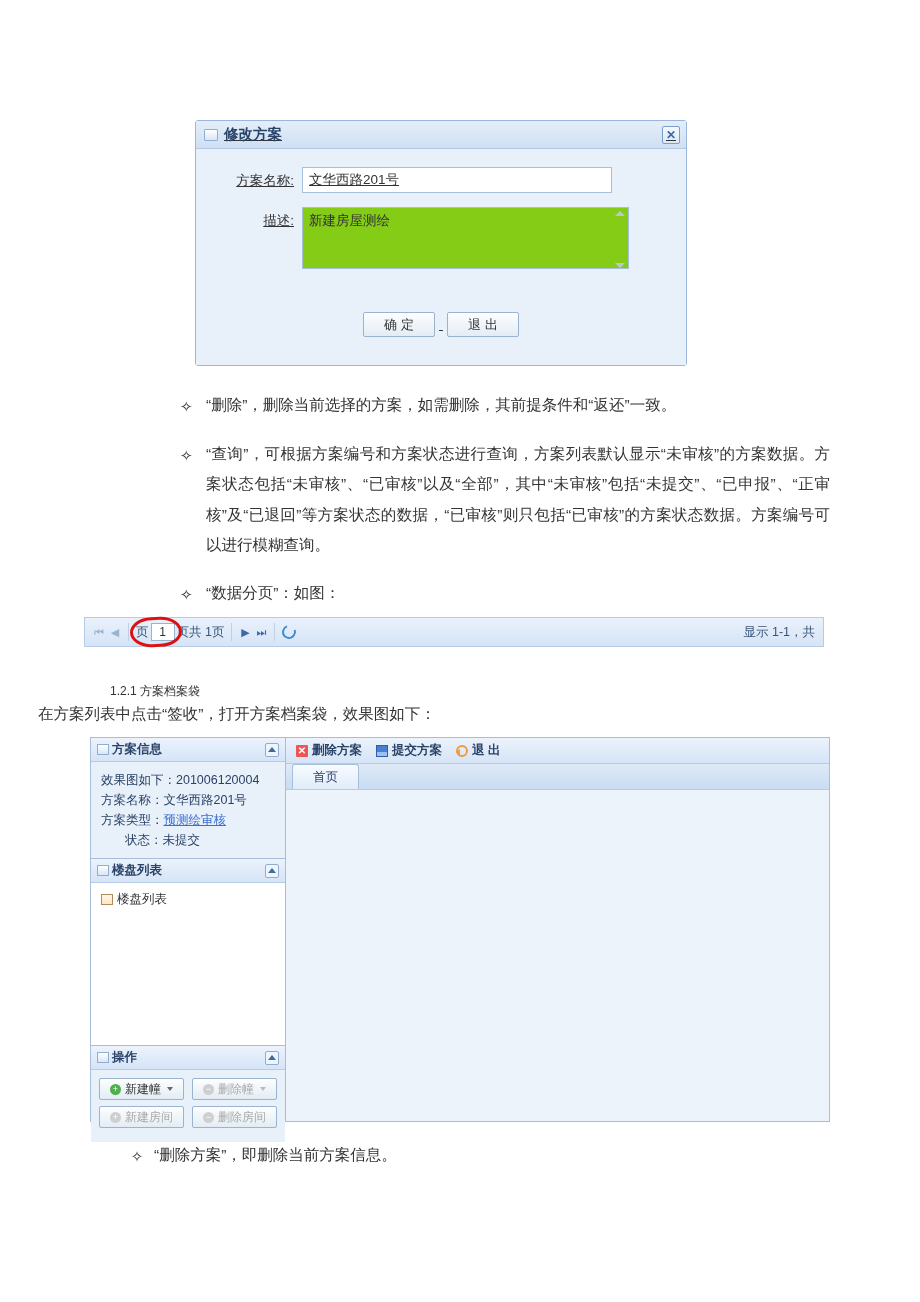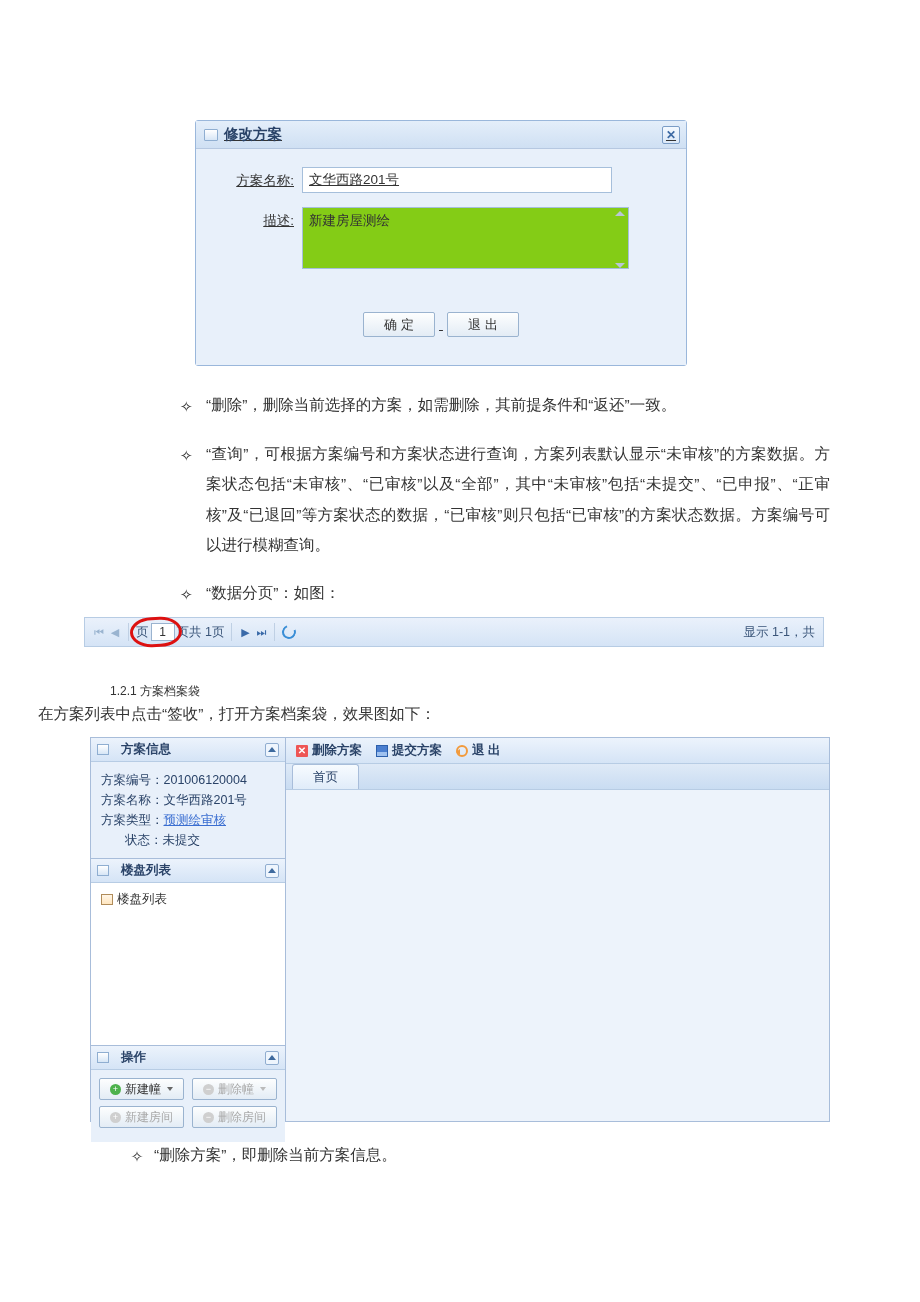--- a/index.html
+++ b/index.html
@@ -113,21 +113,21 @@
     display: flex; font-size: 12.5px;
     background: #e8f0fa;
   }
   .app-left { width: 195px; border-right:1px solid #a8bdda; display:flex; flex-direction:column; }
   .panel { border-bottom:1px solid #a8bdda; }
   .panel-hd {
     height: 24px; background: linear-gradient(#ecf3fc,#d5e4f6);
     display:flex; align-items:center; justify-content:space-between;
     padding: 0 6px; font-weight:bold; color:#2a4368; border-bottom:1px solid #b7cce4;
   }
-  .panel-hd .ph-left { display:flex; align-items:center; gap:12px; }
+  .panel-hd .ph-left { display:flex; align-items:center; gap:3px; }
   .ph-icon { width:12px;height:11px;border:1px solid #8faed1;background:linear-gradient(#fff,#d7e6f6); display:inline-block; }
   .collapse {
     width:14px;height:14px;border:1px solid #90add0;background:#eef5fd;border-radius:2px;
     display:flex;align-items:center;justify-content:center;
   }
   .chev-up { width:0;height:0;border-left:4px solid transparent;border-right:4px solid transparent;border-bottom:5px solid #3e6a9e; }
   .panel-body { background:#e8f0fa; padding:8px 10px; color:#2a4368; line-height:1.6; }
   .panel-body .lbl { color:#2a4368; }
   .panel-body .val { color:#2a4368; }
   .panel-body .linky { color:#3a6ed1; text-decoration: underline; cursor:pointer; }
@@ -265,21 +265,21 @@
           <div class="panel-hd">
             <span class="ph-left">
                 <span class="ph-icon"></span>
               <span>方案信息</span>
               </span>
             <span class="collapse">
                 <span class="chev-up"></span>
               </span>
           </div>
           <div class="panel-body">
-            <div><span class="lbl">方案编号：</span><span class="val">201006120004</span></div>
+            <div><span class="lbl">效果图如下：</span><span class="val">201006120004</span></div>
             <div><span class="lbl">方案名称：</span><span class="val">文华西路201号</span></div>
             <div><span class="lbl">方案类型：</span><span class="linky">预测绘审核</span></div>
             <div style="padding-left:24px;"><span class="lbl">状态：</span><span class="val">未提交</span></div>
           </div>
         </div>
 
         <div class="panel" style="flex:1; display:flex; flex-direction:column; border-bottom:none;">
           <div class="panel-hd">
             <span class="ph-left">
                 <span class="ph-icon"></span>

